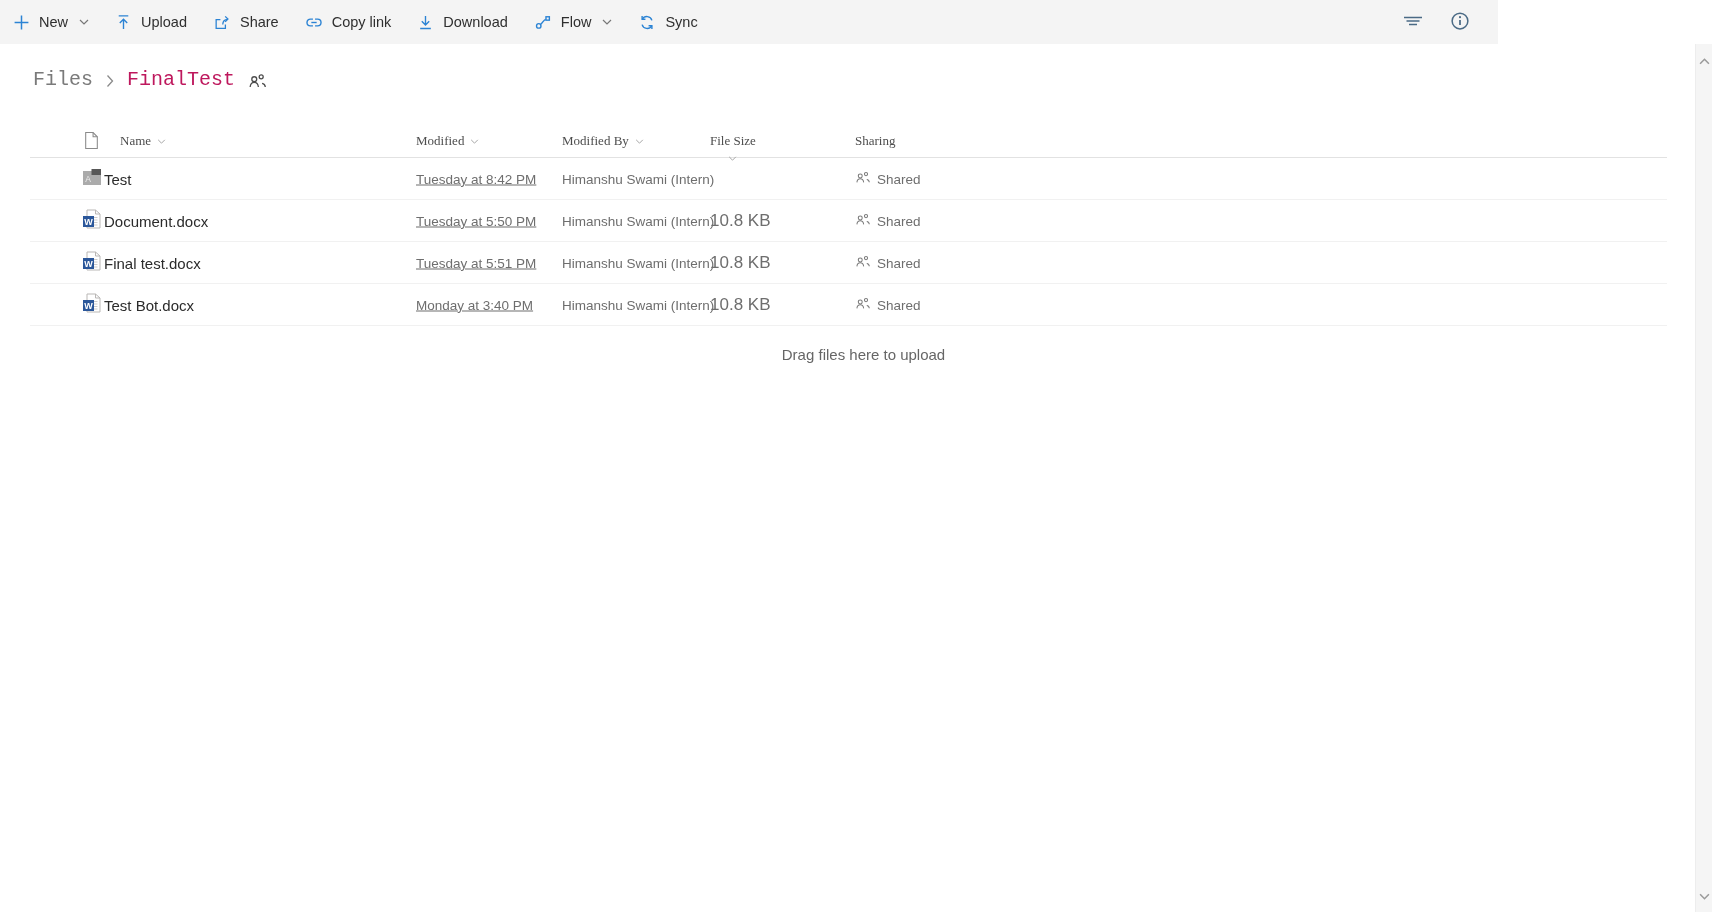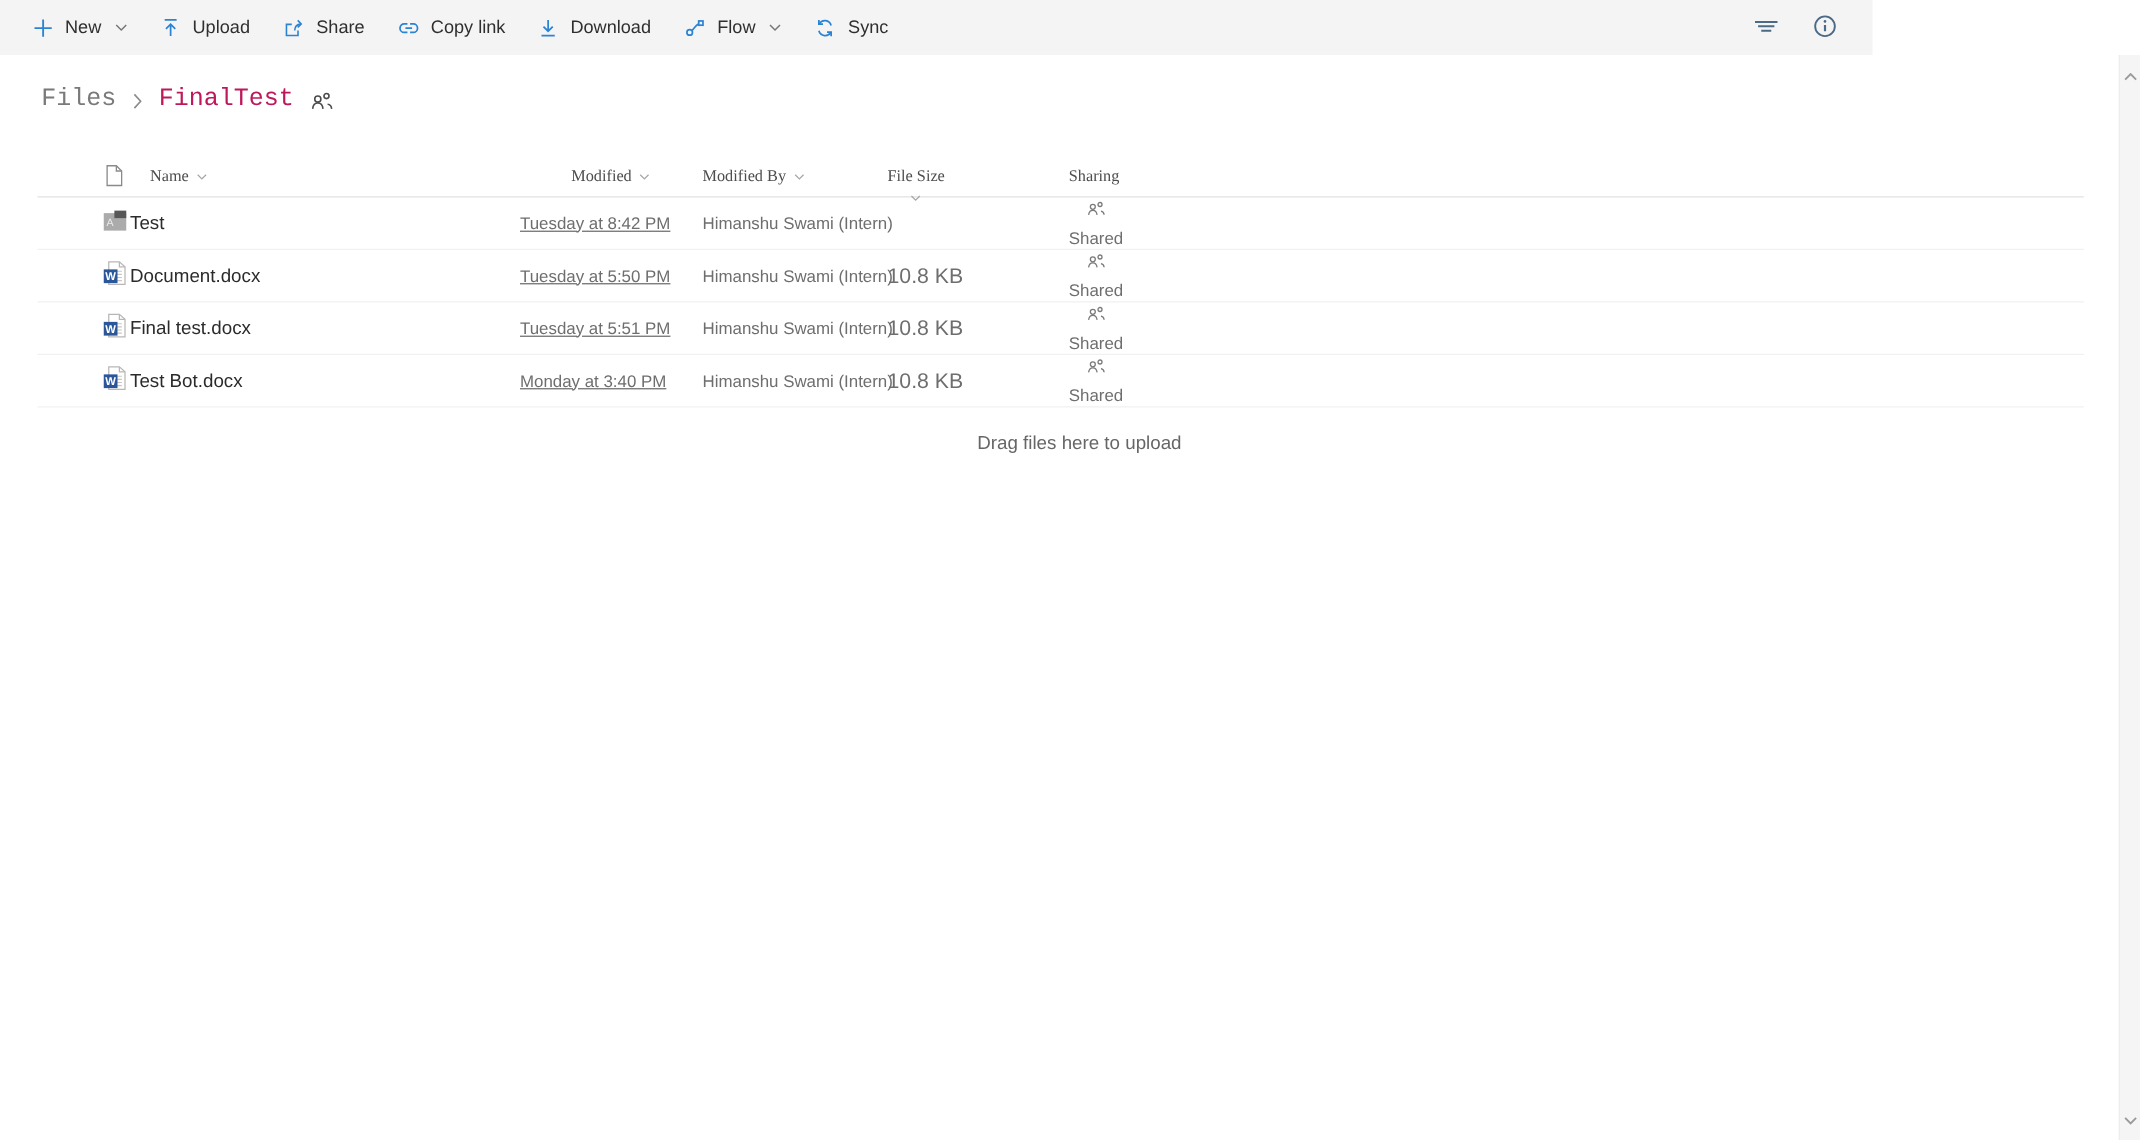--- a/index.html
+++ b/index.html
@@ -2,21 +2,21 @@
 <html><head>
 <meta charset="utf-8">
 <style>
   * { margin:0; padding:0; box-sizing:border-box; }
   html,body { width:1712px; height:912px; overflow:hidden; }
   body { font-family:"Liberation Sans", sans-serif; background:#ffffff; position:relative; color:#333; }
 
   
   .cmdbar {
     position:absolute; top:0; left:0; width:1498px; height:44px;
-    background:#f4f4f4; display:flex; align-items:center; padding-left:13px;
+    background:#f4f4f4; display:flex; align-items:center; 
   }
   .tb-item {
     display:flex; align-items:center; gap:9px; padding:0 13px; height:44px;
     background:transparent; border:none; cursor:pointer;
     font-family:"Liberation Sans", sans-serif; font-size:14.5px; color:#2f2f2f;
   }
   .tb-icon { display:flex; align-items:center; }
   .tb-chevron { display:flex; align-items:center; margin-left:2px; }
   .cmdbar-right {
     position:absolute; right:28px; top:0; height:44px; display:flex; align-items:center; gap:26px;
@@ -35,33 +35,33 @@
   .crumb-shared { display:flex; align-items:center; margin-top:3px; }
 
   
   .listzone { position:absolute; left:30px; right:45px; top:124px; }
   .thead { position:relative; height:34px; border-bottom:1px solid #e2e2e2;font-family:Liberation Serif, serif; }
   .th { position:absolute; top:9px; display:flex; align-items:center; gap:6px;
         font-size:13px; color:#4d4d4d; cursor:pointer; }
   .sortchev { display:flex; align-items:center; margin-top:1px; }
   .th-icon { position:absolute; left:54px; top:7px; }
   .th-name      { left:90px; }
-  .th-modified  { left:386px;margin-left:41px; }
+  .th-modified  { left:386px; }
   .th-modifiedby{ left:532px; }
   .th-size      { left:680px;flex-direction:column; }
   .th-sharing   { left:825px; }
 
   .row { position:relative; height:42px; border-bottom:1px solid #f1f1f1; cursor:pointer; }
   .cell { position:absolute; top:50%; transform:translateY(-50%); white-space:nowrap; }
   .c-icon   { left:52px; display:flex; align-items:center; }
   .c-name   { left:74px;  font-size:15px; color:#2b2b2b; }
   .c-mod    { left:386px; font-size:13.5px; color:#6e6e6e;text-decoration:underline; }
   .c-modby  { left:532px; font-size:13.5px; color:#6e6e6e; }
   .c-size   { left:680px; font-size:17px; color:#6e6e6e; }
-  .c-share  { left:825px; display:flex; align-items:center; gap:6px; font-size:13.5px; color:#6e6e6e;flex-direction:column; }
+  .c-share  { left:825px; display:flex; align-items:center; gap:6px; font-size:13.5px; color:#6e6e6e; }
 
   
   .dropzone {
     position:absolute; left:0; right:17px; top:346px; text-align:center;
     font-size:15px; color:#666;margin-left:32px;
   }
 
   
   .scrollbar {
     position:absolute; top:44px; right:0; width:17px; bottom:0;

